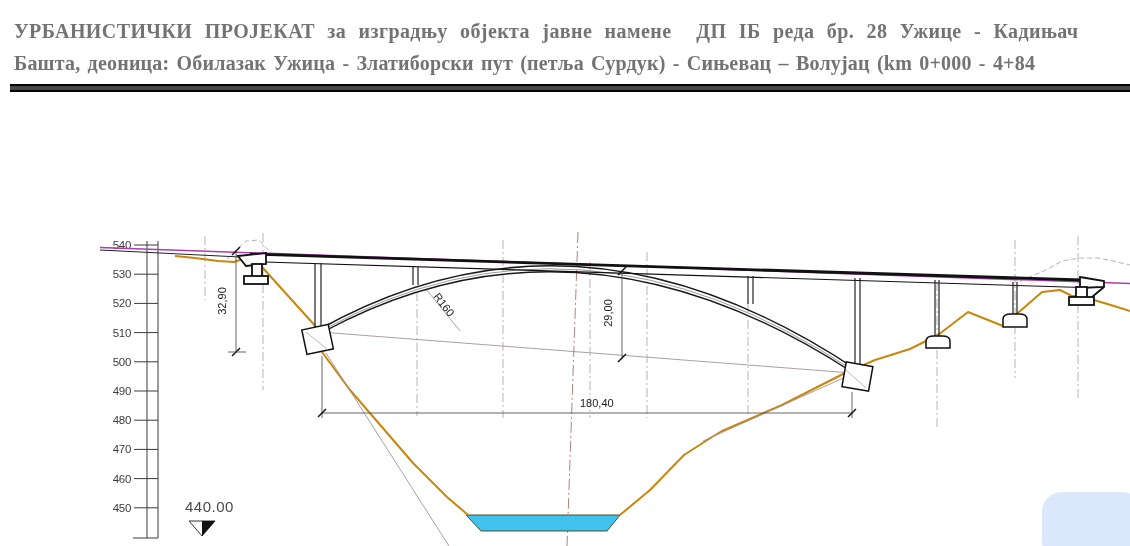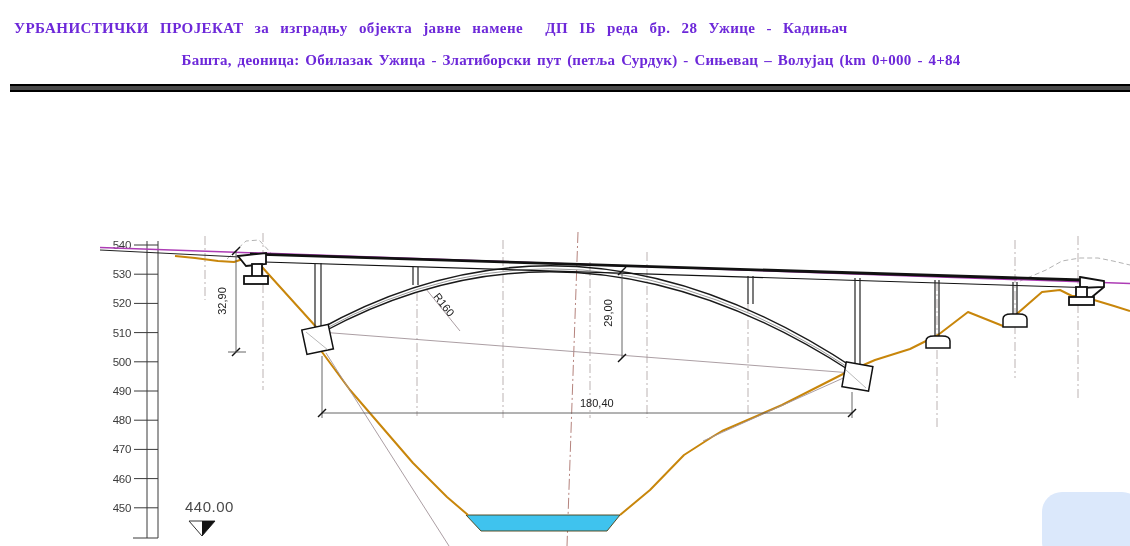--- a/index.html
+++ b/index.html
@@ -1,21 +1,21 @@
 <!DOCTYPE html>
 <html><head>
 <meta charset="utf-8">
 <style>
   html,body{margin:0;padding:0;background:#fff;}
   #page{position:relative;width:1130px;height:546px;overflow:hidden;background:#fff;
         font-family:"Liberation Serif", serif;}
-  .title{position:absolute;left:14px;width:1114px;color:#6d28d9;font-weight:bold;
-         font-size:15px;white-space:pre;overflow:hidden;}
+  .title{position:absolute;left:14px;width:1114px;color:#737373;font-weight:bold;
+         font-size:20px;white-space:pre;overflow:hidden;}
   #title1{top:20px;word-spacing:7px;letter-spacing:.4px;}
-  #title2{top:52px;word-spacing:2px;letter-spacing:.2px;text-align:center;}
+  #title2{top:52px;word-spacing:2px;letter-spacing:.2px;}
   .rule{position:absolute;left:10px;top:84px;width:1120px;height:4px;background:#4a4a4a;
         border-top:2px solid #000;border-bottom:2px solid #000;}
   svg{position:absolute;left:0;top:0;}
   svg text{font-family:"Liberation Sans", sans-serif;fill:#3c3c3c;}
   .elev{font-size:11.5px;letter-spacing:-.3px;}
   .dim{font-size:11px;fill:#222;}
   .datum{font-size:15px;fill:#4a4a4a;letter-spacing:.5px;}
   .badge-outer{position:absolute;left:1042px;top:492px;width:100px;height:70px;
                background:#dbe8fb;border-radius:20px;}
 </style>

